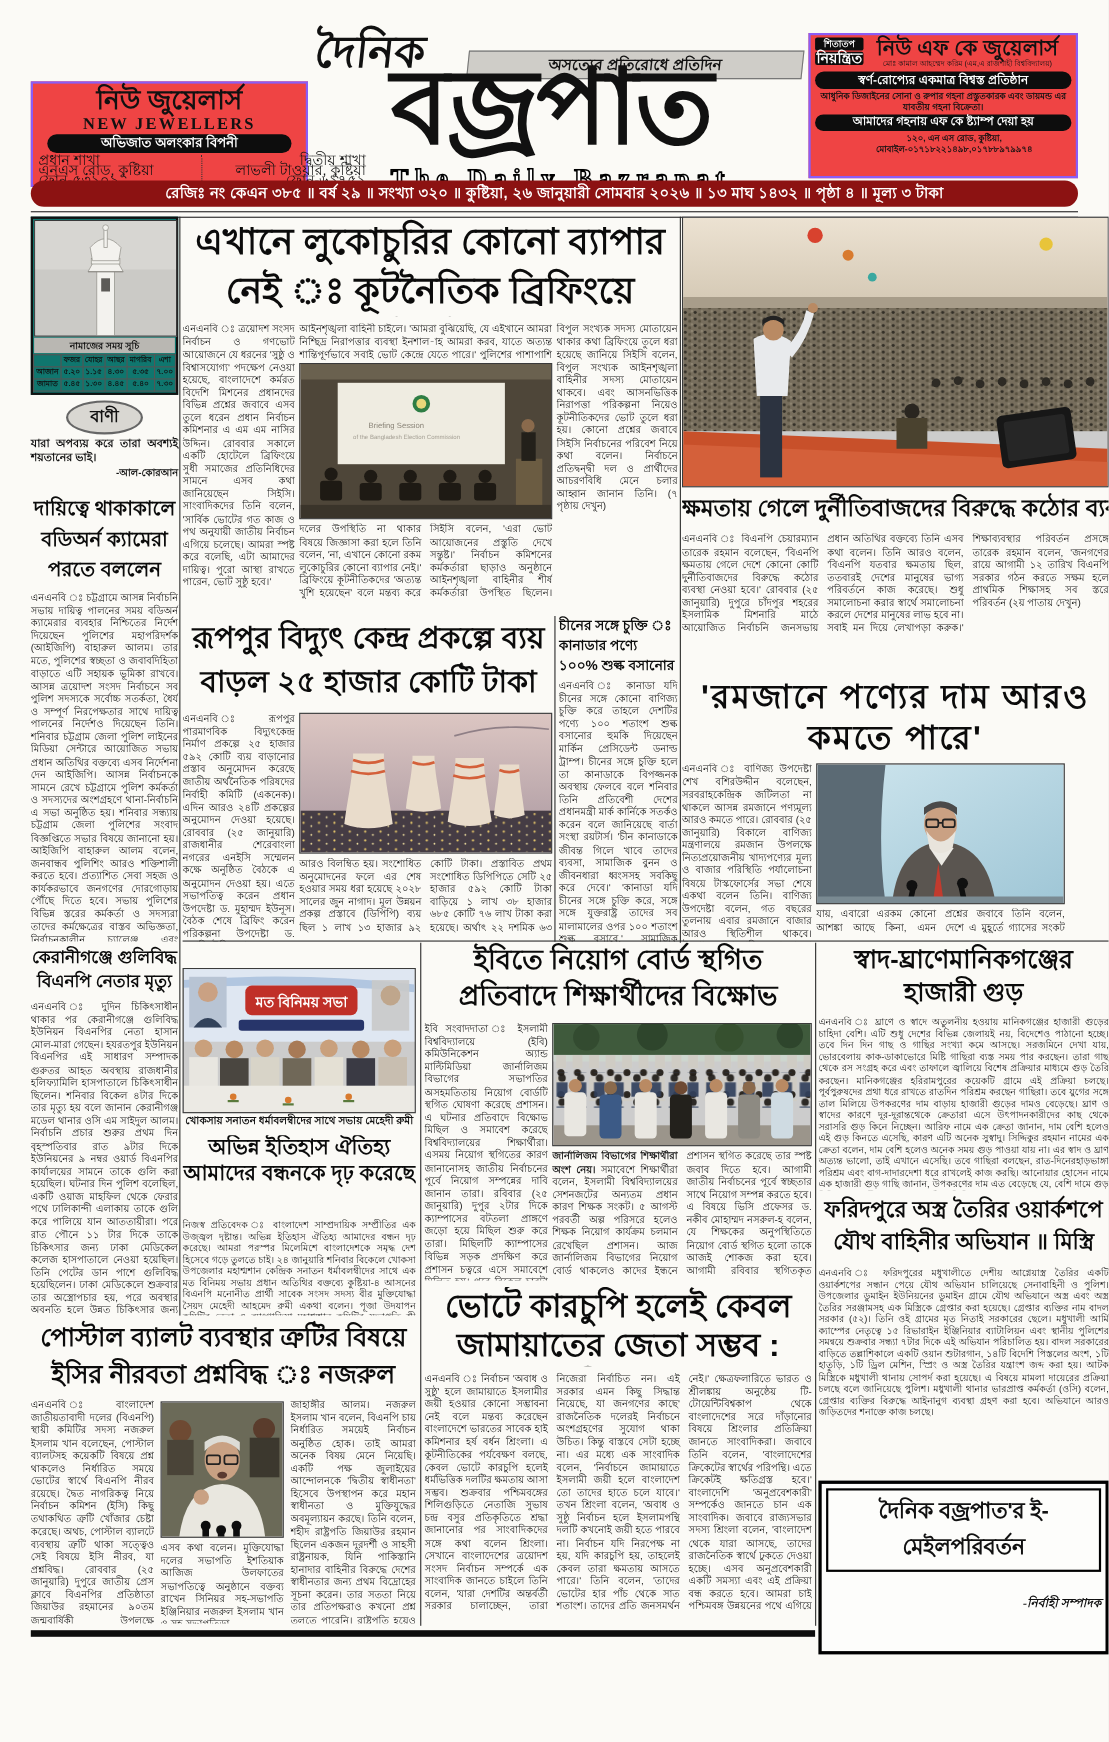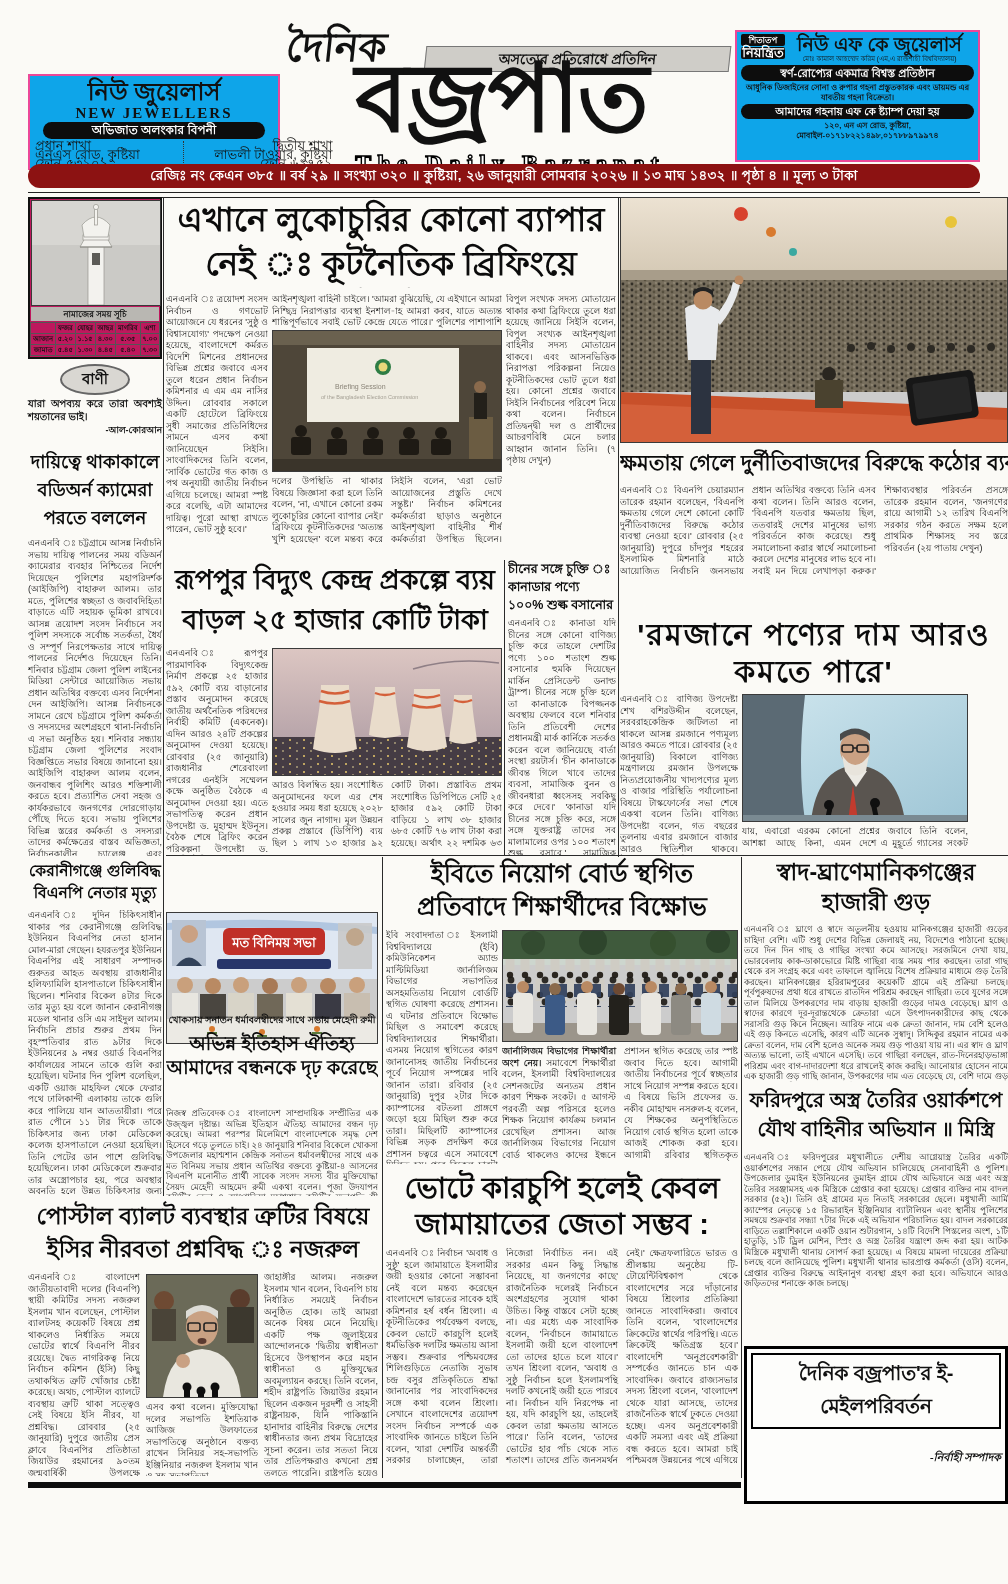--- a/index.html
+++ b/index.html
@@ -10,21 +10,21 @@
   .bd-sm{font-size:8.5px;line-height:10.5px;}
   .c2{column-count:2;column-gap:8px;}
   .c3{column-count:3;column-gap:8px;}
   .hl{font-weight:800;color:#0b0b0b;text-align:center;overflow:hidden;}
   .vr{position:absolute;width:1px;background:#2a2a2a;}
   .hrule{position:absolute;background:#2a2a2a;height:1px;}
   .hr2{position:absolute;height:4px;border-top:1px solid #222;border-bottom:1px solid #222;}
   .thick{position:absolute;background:#0d0d0d;}
   .ph{border:1px solid #3a3a3a;overflow:hidden;background:#ccc;}
   .ph svg{display:block;}
-  .adbox{border:2px solid #ec4899;background:#0ea5e9;padding:3px 5px;text-align:center;}
+  .adbox{border:2px solid #8b5cf6;background:#ef4444;padding:3px 5px;text-align:center;}
   .pill{background:#0d0d0d;color:#fff;border-radius:10px;font-weight:700;display:block;}
   .banner{background:#8c1212;color:#fff;border-radius:12px;font-weight:700;
           font-size:13.5px;line-height:24px;text-align:center;letter-spacing:.3px;}
   .capbar{background:#b9b7b2;color:#111;font-weight:700;text-align:center;}
   .ptable{width:100%;border-collapse:collapse;font-size:6.8px;line-height:8px;}
   .ptable td,.ptable th{border:1px solid #555;text-align:center;padding:1px 0;font-weight:700;}
   .oval{display:inline-block;border:2px solid #666;border-radius:50%;background:#d9d7d2;
         padding:1px 20px;font-size:15px;font-weight:800;}
   .emailbox{border:3px solid #000;background:#fdfdfb;padding:4px;}
   .emailhead{border:2px solid #000;font-size:20px;font-weight:900;text-align:center;
@@ -78,21 +78,21 @@
     </div>
     <span class="pill" style="font-size:11px;line-height:16px;margin-top:2px;">স্বর্ণ-রোপ্যের একমাত্র বিশ্বস্ত প্রতিষ্ঠান</span>
     <div style="font-size:8px;line-height:9.5px;font-weight:700;margin-top:2px;">আধুনিক ডিজাইনের সোনা ও রুপার গহনা প্রস্তুতকারক এবং ডায়মন্ড এর যাবতীয় গহনা বিক্রেতা।</div>
     <span class="pill" style="font-size:10.5px;line-height:15px;margin-top:2px;">আমাদের গহনায় এফ কে ষ্ট্যাম্প দেয়া হয়</span>
     <div style="font-size:7.8px;line-height:10px;font-weight:700;margin-top:2px;margin-left:20px;">১২০, এন এস রোড, কুষ্টিয়া, মোবাইল-০১৭১৮২২১৪৯৮,০১৭৮৮৯৭৯৯৭৪</div>
   </div>
 
   <div class="abs banner" style="left:28px;top:164px;width:952px;height:24px;">রেজিঃ নং কেএন ৩৮৫ ॥ বর্ষ ২৯ ॥ সংখ্যা ৩২০ ॥ কুষ্টিয়া, ২৬ জানুয়ারী সোমবার ২০২৬ ॥ ১৩ মাঘ ১৪৩২ ॥ পৃষ্ঠা ৪ ॥ মূল্য ৩ টাকা</div>
   <div class="hr2" style="left:28px;top:192px;width:952px;"></div>
 
-  <div class="abs" style="left:28px;top:197px;width:134px;height:162px;border:2px solid #111;background:#be185d;">
+  <div class="abs" style="left:28px;top:197px;width:134px;height:162px;border:2px solid #111;background:#0f766e;">
     <div class="ph" style="width:128px;height:104px;margin:1px;">
       <svg width="128" height="104" viewBox="0 0 128 104">
         <rect width="128" height="104" fill="#cbcac6"></rect>
         <rect width="128" height="44" fill="#d7d6d2"></rect>
         <g fill="#f3f2ee" stroke="#97968f" stroke-width="0.7">
           <rect x="56" y="40" width="16" height="64"></rect>
           <path d="M48 46 h32 l-5 -9 h-22 z"></path>
           <rect x="51" y="34" width="26" height="5"></rect>
           <path d="M50 24 q14 -16 28 0 l-2 12 h-24 z"></path>
           <rect x="62.5" y="8" width="3" height="16"></rect>
@@ -304,21 +304,21 @@
         <circle cx="132" cy="108" r="5"></circle>
           <rect x="130" y="110" width="5" height="18" transform="rotate(-12 132 119)"></rect>
       </g>
       <rect y="120" width="224" height="6" fill="#7a8a92"></rect>
     </svg>
   </div>
   <div class="abs bd c2" style="left:742px;top:826px;width:226px;height:30px;">
     <span>যায়, এবারো এরকম কোনো আশঙ্কা আছে কিনা, এমন প্রশ্নের জবাবে তিনি বলেন, দেশে এ মুহূর্তে গ্যাসের সংকট নেই, ডলারের সংকট নেই। বিভিন্ন খাতে ডিজিটাল</span> 
   </div>
 
-  <div class="abs ph" style="left:166px;top:912px;width:212px;height:132px;">
+  <div class="abs ph" style="left:166px;top:880px;width:212px;height:132px;">
     <svg width="210" height="130" viewBox="0 0 210 130">
       <rect width="210" height="66" fill="#dfe7f2"></rect>
       <path d="M0 10 q105 -8 210 4 v7 q-105 -10 -210 -4 z" fill="#9db8d8" opacity="0.7"></path>
       <rect x="5" y="7" width="34" height="46" fill="#b8c4d4"></rect>
       <circle cx="22" cy="21" r="9" fill="#caa183"></circle>
       <path d="M9 53 q13 -17 26 0 z" fill="#32425a"></path>
       <rect x="171" y="10" width="34" height="46" fill="#c9c9c9" opacity="0.9"></rect>
       <circle cx="188" cy="24" r="9" fill="#bfa68c"></circle>
       <rect x="56" y="15" width="102" height="27" rx="6" fill="#c03028"></rect>
       <text x="107" y="34" text-anchor="middle" font-size="13" font-weight="bold" fill="#ffffff" font-family="Liberation Sans,sans-serif">মত বিনিময় সভা</text>

